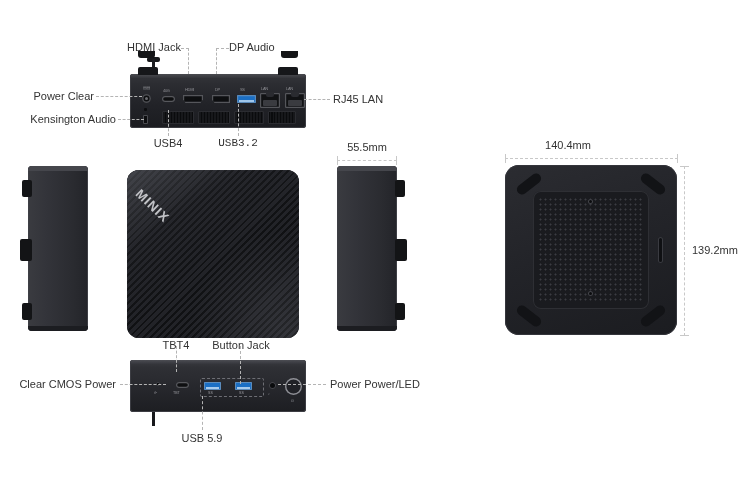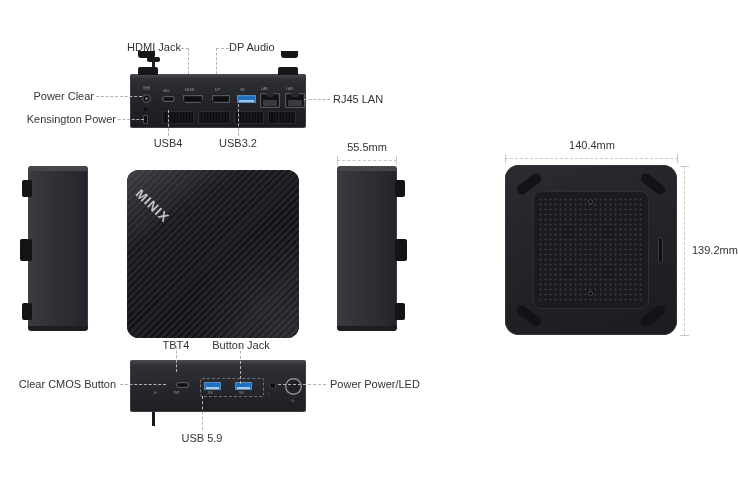--- a/index.html
+++ b/index.html
@@ -141,24 +141,24 @@
   <div class="dash-h" style="left:216px;top:48px;width:13px;"></div>
   <div class="dash-h" style="left:96px;top:96px;width:46px;"></div>
   <div class="dash-h" style="left:118px;top:119px;width:26px;"></div>
   <div class="dash-h" style="left:304px;top:99px;width:26px;"></div>
   <div class="dash-v" style="left:168px;top:110px;height:26px;"></div>
   <div class="dash-v" style="left:238px;top:104px;height:32px;"></div>
 
   <div class="lbl c" style="left:118px;top:41px;width:72px;">HDMI Jack</div>
   <div class="lbl" style="left:229px;top:41px;">DP Audio</div>
   <div class="lbl r" style="left:16px;top:90px;width:78px;">Power Clear</div>
-  <div class="lbl r" style="left:6px;top:113px;width:110px;">Kensington Power</div>
+  <div class="lbl r" style="left:6px;top:113px;width:110px;">Kensington Audio</div>
   <div class="lbl" style="left:333px;top:93px;">RJ45 LAN</div>
   <div class="lbl c" style="left:140px;top:137px;width:56px;">USB4</div>
-  <div class="lbl c" style="left:210px;top:137px;width:56px;">USB3.2</div>
+  <div class="lbl c" style="left:210px;top:137px;width:56px;font-family:Liberation Mono, monospace;">USB3.2</div>
 
   <div class="side" style="left:28px;top:166px;">
     <div class="cap" style="top:0;border-radius:4px 4px 0 0;"></div>
     <div class="capb"></div>
   </div>
   <div class="foot" style="left:22px;top:180px;"></div>
   <div class="foot mid" style="left:20px;top:239px;"></div>
   <div class="foot" style="left:22px;top:303px;"></div>
 
   <div class="side" style="left:337px;top:166px;">
@@ -190,21 +190,21 @@
       <div id="bot-mesh"></div>
       <div class="bscrew" style="left:55px;top:8px;"></div>
       <div class="bscrew" style="left:55px;top:100px;"></div>
     </div>
     <div class="bslot" style="right:14px;top:72px;"></div>
   </div>
 
   <div class="dim-h" style="left:505px;top:158px;width:173px;"></div>
   <div class="tick" style="left:505px;top:154px;height:9px;"></div>
   <div class="tick" style="left:677px;top:154px;height:9px;"></div>
-  <div class="lbl c" style="left:528px;top:139px;width:128px;">140.4mm</div>
+  <div class="lbl c" style="left:504px;top:139px;width:128px;">140.4mm</div>
 
   <div class="dim-v" style="left:684px;top:166px;height:170px;"></div>
   <div class="tick-h" style="left:680px;top:166px;width:9px;"></div>
   <div class="tick-h" style="left:680px;top:335px;width:9px;"></div>
   <div class="lbl" style="left:692px;top:244px;">139.2mm</div>
 
   <div class="fwire"></div>
   <div id="front">
     <div class="topedge"></div>
 
@@ -230,17 +230,17 @@
   <div class="ffoot" style="left:281px;"></div>
 
   <div class="dash-v" style="left:176px;top:346px;height:26px;"></div>
   <div class="dash-v" style="left:240px;top:346px;height:38px;"></div>
   <div class="dash-h" style="left:120px;top:384px;width:46px;"></div>
   <div class="dash-h" style="left:278px;top:384px;width:48px;"></div>
   <div class="dash-v" style="left:202px;top:396px;height:34px;"></div>
 
   <div class="lbl c" style="left:148px;top:339px;width:56px;">TBT4</div>
   <div class="lbl c" style="left:206px;top:339px;width:70px;">Button Jack</div>
-  <div class="lbl r" style="left:4px;top:378px;width:112px;">Clear CMOS Button</div>
+  <div class="lbl r" style="left:4px;top:378px;width:112px;">Clear CMOS Power</div>
   <div class="lbl" style="left:330px;top:378px;">Power Power/LED</div>
   <div class="lbl c" style="left:174px;top:432px;width:56px;">USB 5.9</div>
 
 </div>
 
 </body></html>

